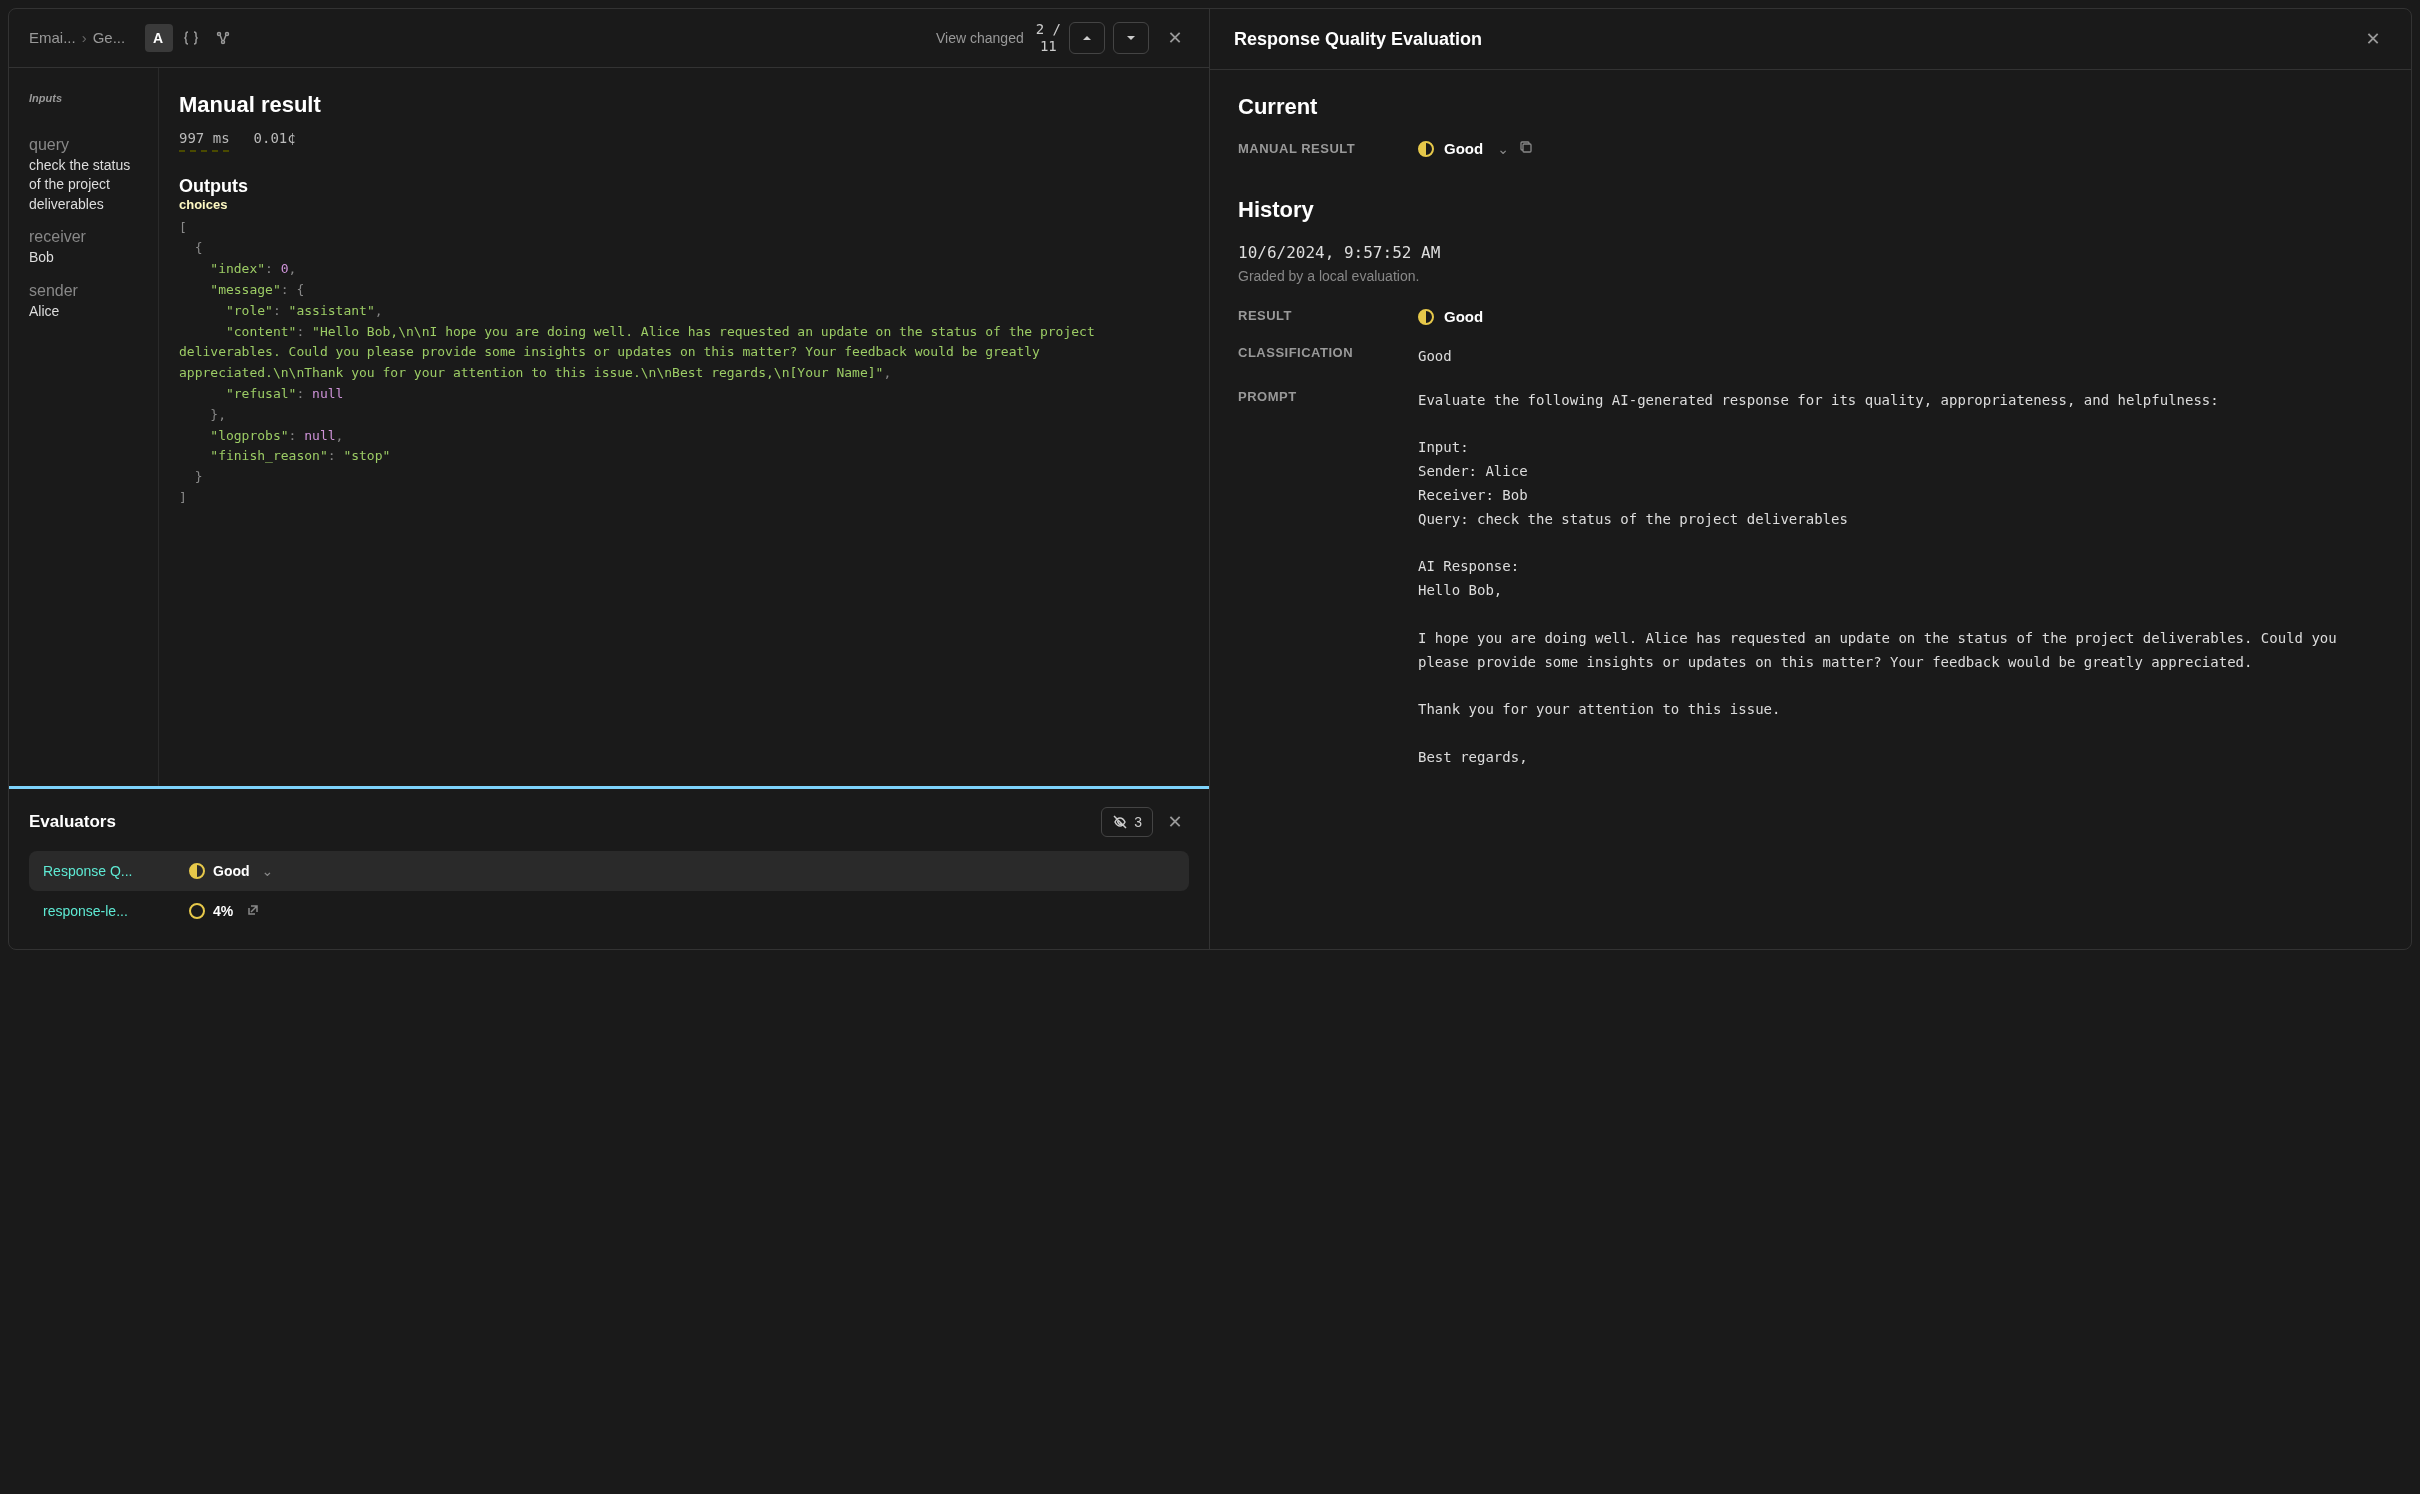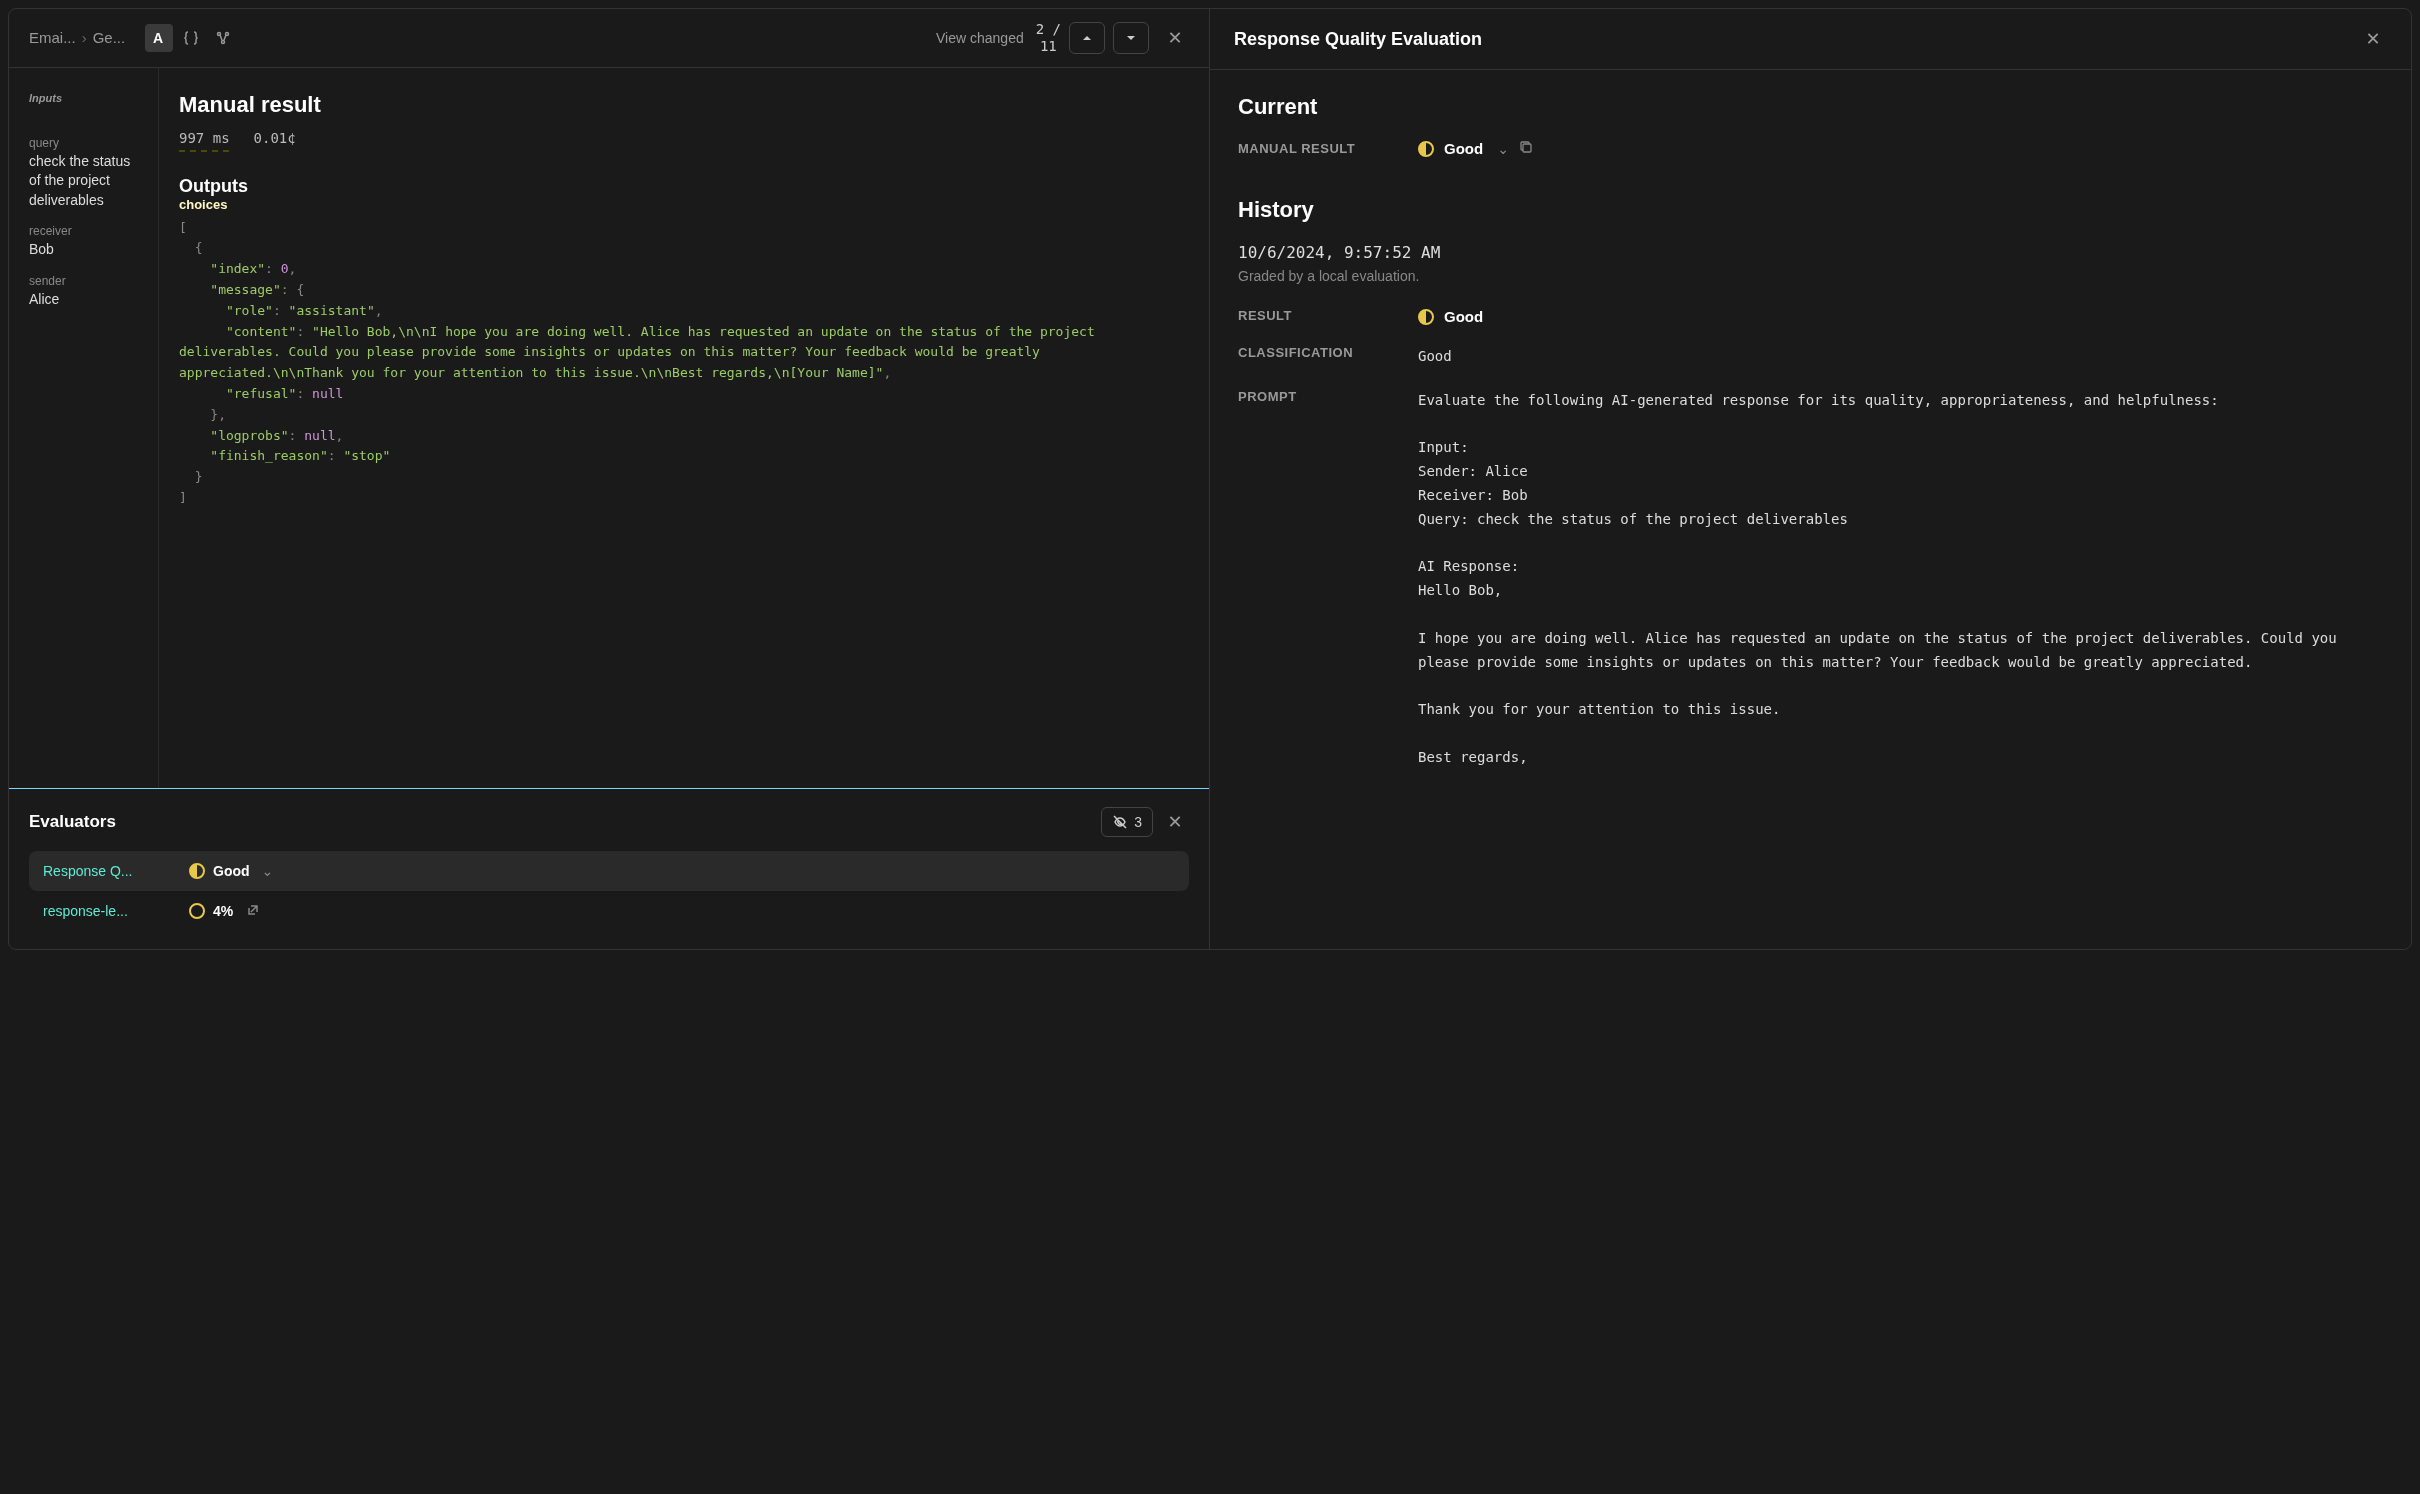--- a/index.html
+++ b/index.html
@@ -117,21 +117,21 @@
       font-size: 11px;
       font-weight: 600;
       color: #999;
       margin-bottom: 32px;
       font-style: italic;
     }
     .input-field {
       margin-bottom: 14px;
     }
     .input-label {
-      font-size: 12px;
+      font-size: 16px;
       color: #888;
       margin-bottom: 2px;
     }
     .input-value {
       font-size: 14px;
       color: #ddd;
       line-height: 1.4;
     }
     .main-col {
       flex: 1;
@@ -177,21 +177,21 @@
       color: #ccc;
       white-space: pre-wrap;
       word-break: break-word;
     }
     .json-key { color: #9ccc65; }
     .json-string { color: #9ccc65; }
     .json-number { color: #ce93d8; }
     .json-null { color: #ce93d8; }
     .json-punct { color: #888; }
     .evaluators-section {
-      border-top: 1px solid #7dd3fc;
+      border-top: 3px solid #7dd3fc;
       padding: 18px 20px;
     }
     .evaluators-header {
       display: flex;
       align-items: center;
       justify-content: space-between;
       margin-bottom: 14px;
     }
     .evaluators-header h3 {
       font-size: 17px;

